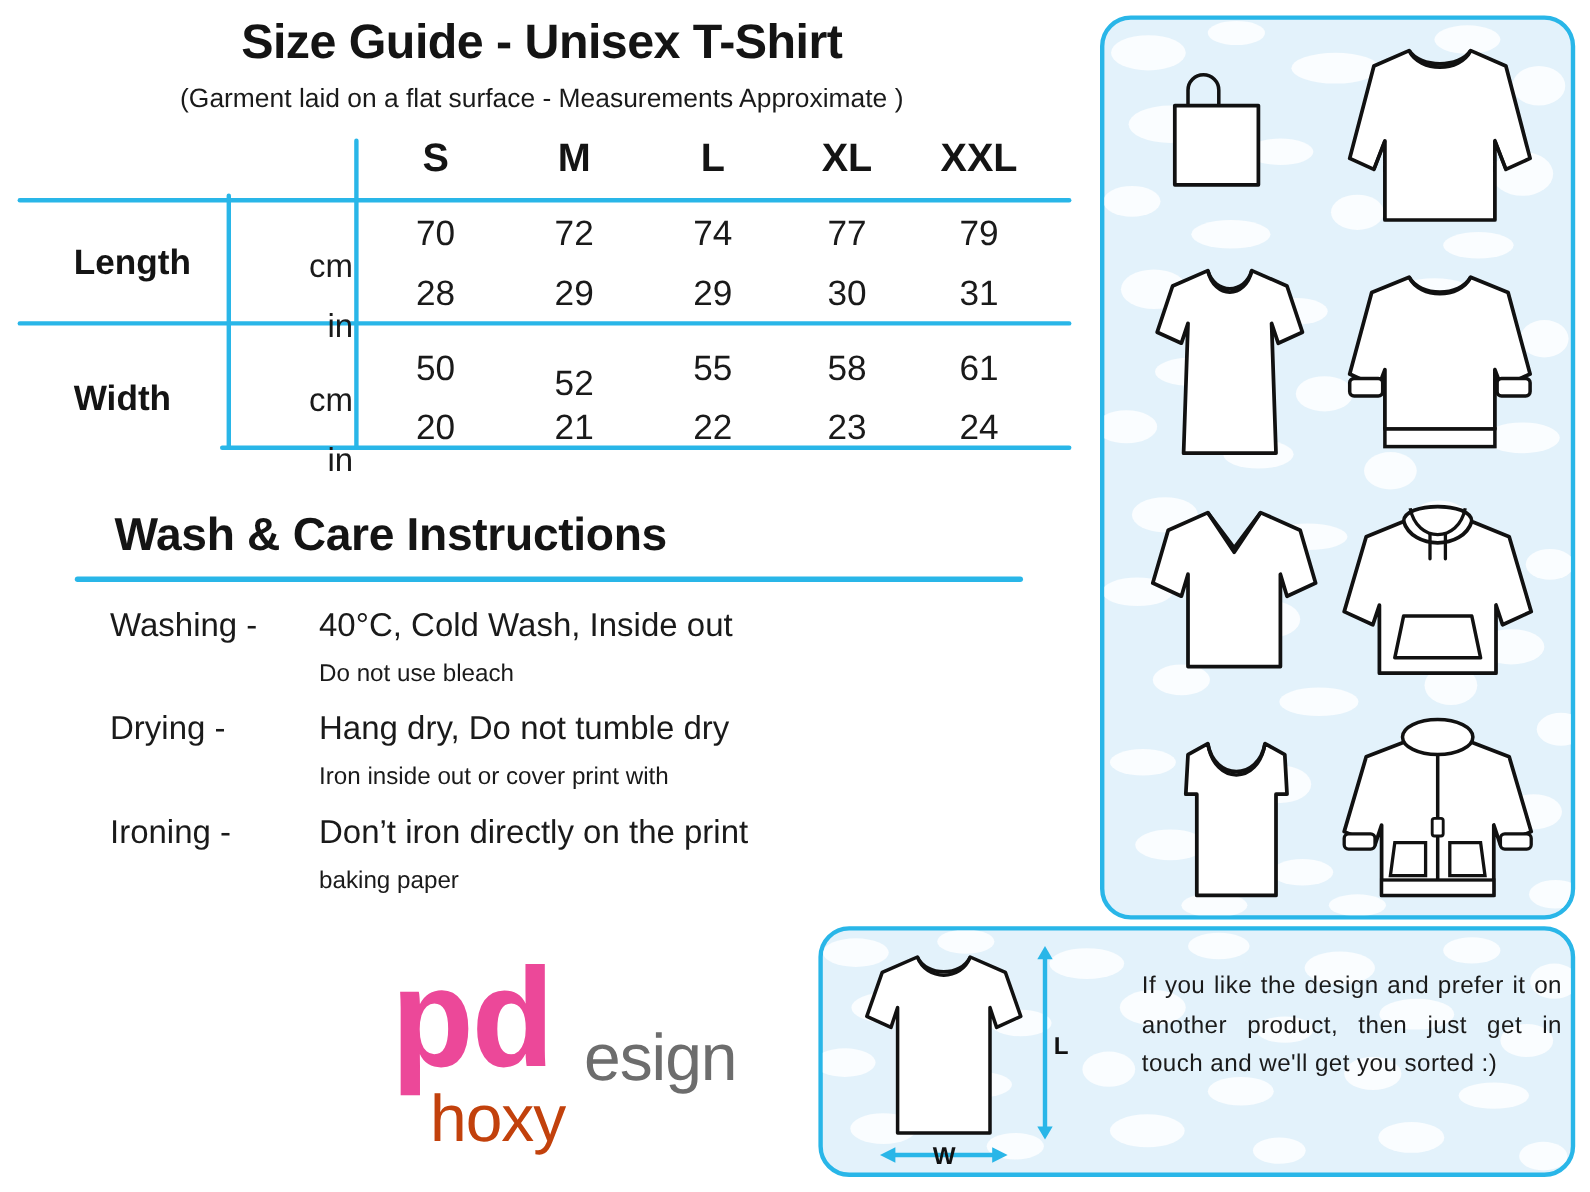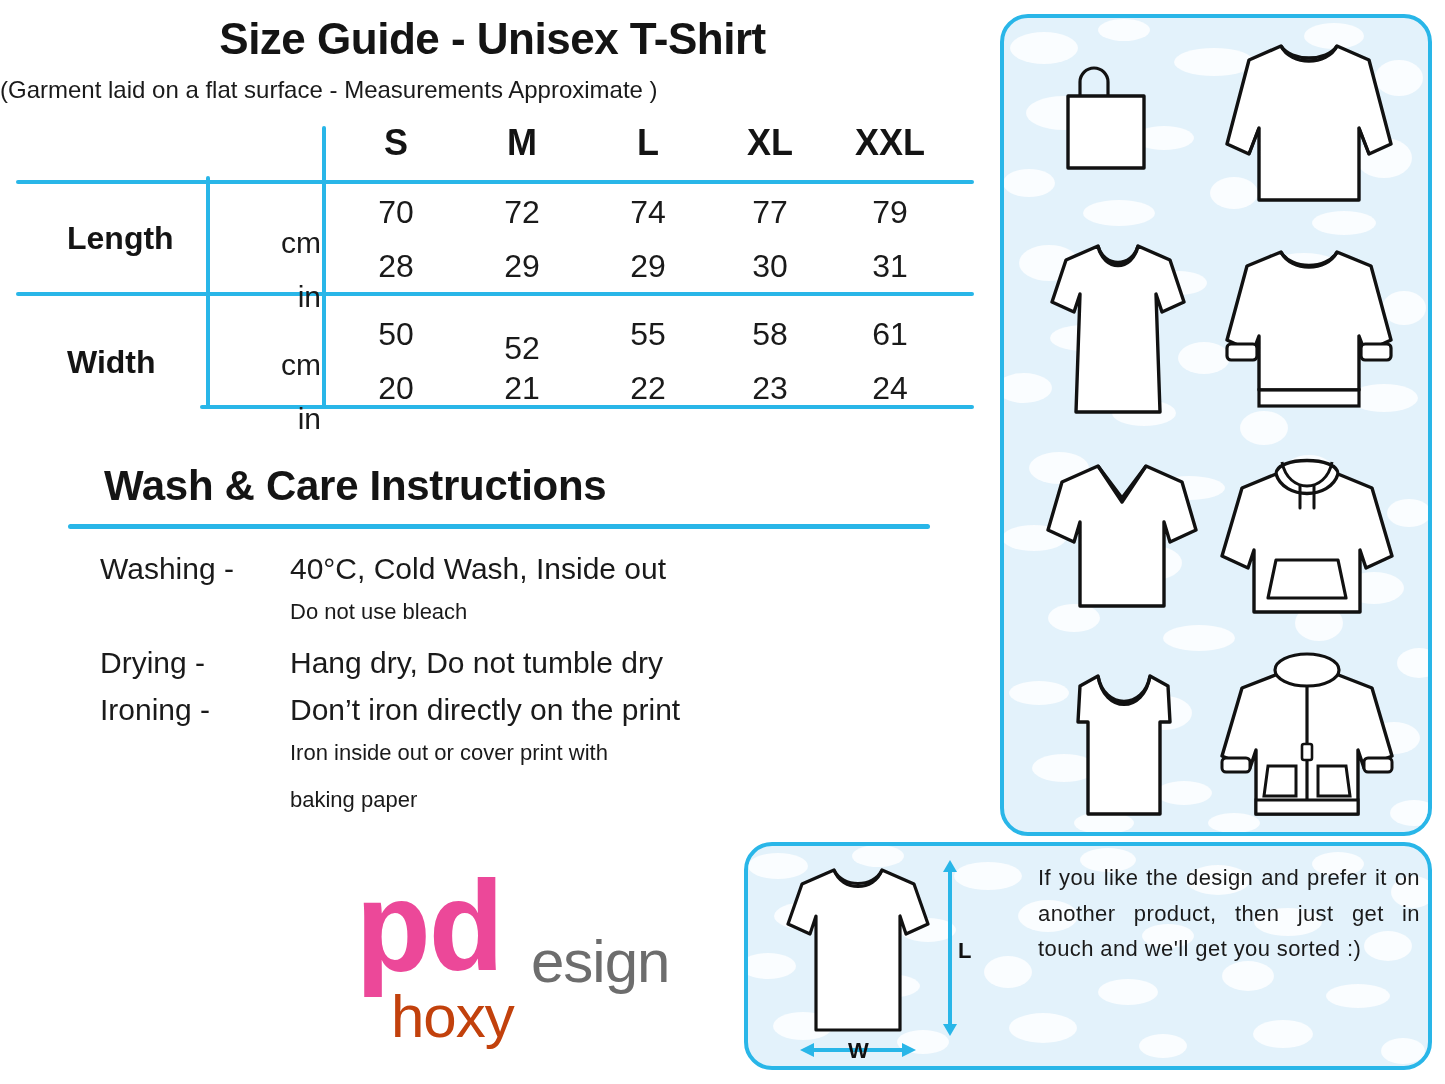--- a/index.html
+++ b/index.html
@@ -30,21 +30,21 @@
     text-align: center;
     font-size: 44px;
     font-weight: bold;
     color: #141414;
     letter-spacing: -0.5px;
   }
   .subtitle {
     position: absolute;
     left: 0; top: 76px;
     width: 985px;
-    text-align: left;
+    text-align: center;
     font-size: 24px;
     color: #1a1a1a;
   }
 
   
   .table-wrap {
     position: absolute;
     left: 10px; top: 122px;
     width: 965px; height: 300px;
   }
@@ -201,21 +201,21 @@
   }
   .garment-grid {
     position: absolute;
     inset: 0;
   }
   .garment {
     position: absolute;
   }
   .info-text {
     position: absolute;
-    left: 290px; top: 14px;
+    left: 290px; top: 32px;
     width: 382px;
     font-size: 22px;
     line-height: 1.62;
     color: #1a1a1a;
     text-align: justify;
     letter-spacing: 0.4px;
   }
   .measure-fig {
     position: absolute;
     left: 24px; top: 8px;
@@ -295,25 +295,25 @@
         <div class="care-value">40°C, Cold Wash, Inside out</div>
       </div>
       <div class="care-row">
         <div class="care-cont">Do not use bleach</div>
       </div>
       <div class="care-row">
         <div class="care-label">Drying -</div>
         <div class="care-value">Hang dry, Do not tumble dry</div>
       </div>
       <div class="care-row">
+        <div class="care-cont">Iron inside out or cover print with</div>
+      </div>
+      <div class="care-row">
         <div class="care-label">Ironing -</div>
         <div class="care-value">Don’t iron directly on the print</div>
-      </div>
-      <div class="care-row">
-        <div class="care-cont">Iron inside out or cover print with</div>
       </div>
       <div class="care-row">
         <div class="care-cont">baking paper</div>
       </div>
     </div>
 
     <div class="logo">
       <div class="logo-pd">pd</div>
       <div class="logo-esign">esign</div>
       <div class="logo-hoxy">hoxy</div>

